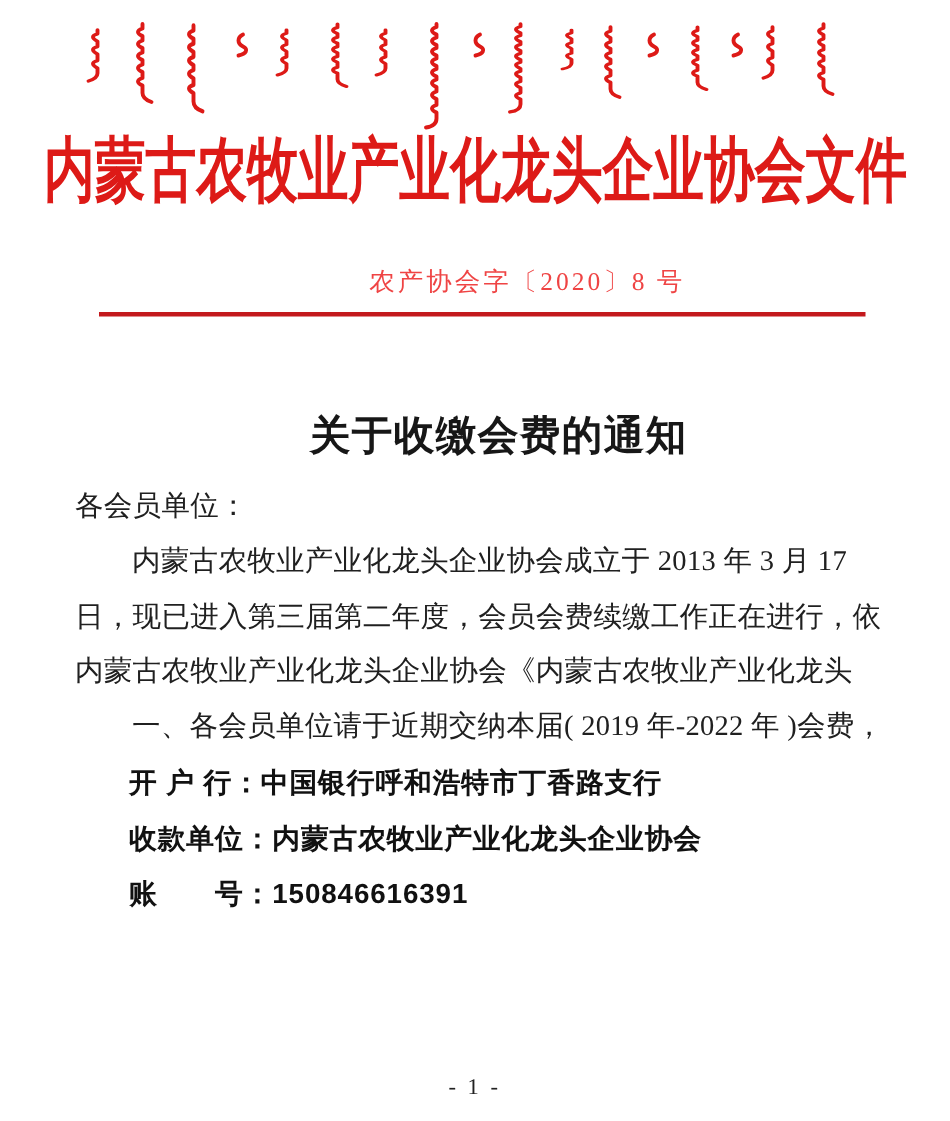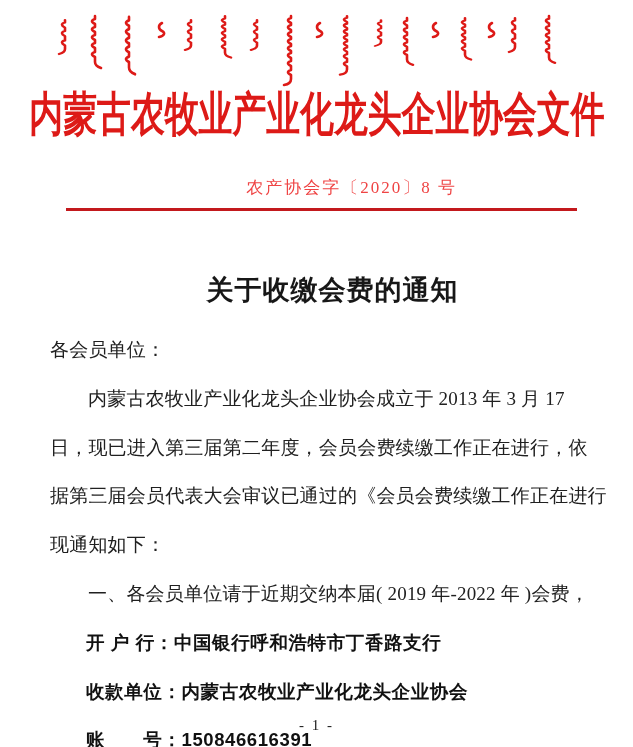--- a/index.html
+++ b/index.html
@@ -49,21 +49,20 @@
     font-size:27px;font-weight:bold;color:#171717;letter-spacing:1px;
   }
   .body{
     position:absolute;top:320px;left:50px;width:534px;
     font-size:19px;
   }
   .line{
     line-height:36.8px;
     white-space:nowrap;
     letter-spacing:0.2px;
-    margin-top:12px;
   }
   .indent{padding-left:38px;}
   .bank{
     font-family:"Liberation Sans","DejaVu Sans",sans-serif;
     font-weight:bold;
     font-size:18.5px;
     letter-spacing:0.6px;
     padding-left:36px;
     color:#111;
   }
@@ -111,22 +110,21 @@
   <div class="doc-number">农产协会字〔2020〕8 号</div>
 
   <div class="red-rule"></div>
 
   <h1 class="notice-title">关于收缴会费的通知</h1>
 
   <div class="body">
     <div class="line">各会员单位：</div>
     <div class="line indent">内蒙古农牧业产业化龙头企业协会成立于 2013 年 3 月 17</div>
     <div class="line">日，现已进入第三届第二年度，会员会费续缴工作正在进行，依</div>
-    <div class="line">据第三届会员代表大会审议已通过的《会员会费续缴工作正在进行</div>
-    <div class="line">现通知如下：</div>
+    <div class="line">内蒙古农牧业产业化龙头企业协会《内蒙古农牧业产业化龙头</div>
     <div class="line indent">一、各会员单位请于近期交纳本届( 2019 年-2022 年 )会费，</div>
     <div class="line bank">开 户 行：中国银行呼和浩特市丁香路支行</div>
     <div class="line bank">收款单位：内蒙古农牧业产业化龙头企业协会</div>
     <div class="line bank">账　　号：150846616391</div>
   </div>
 
   <div class="footer">- 1 -</div>
 
 </div>
 

